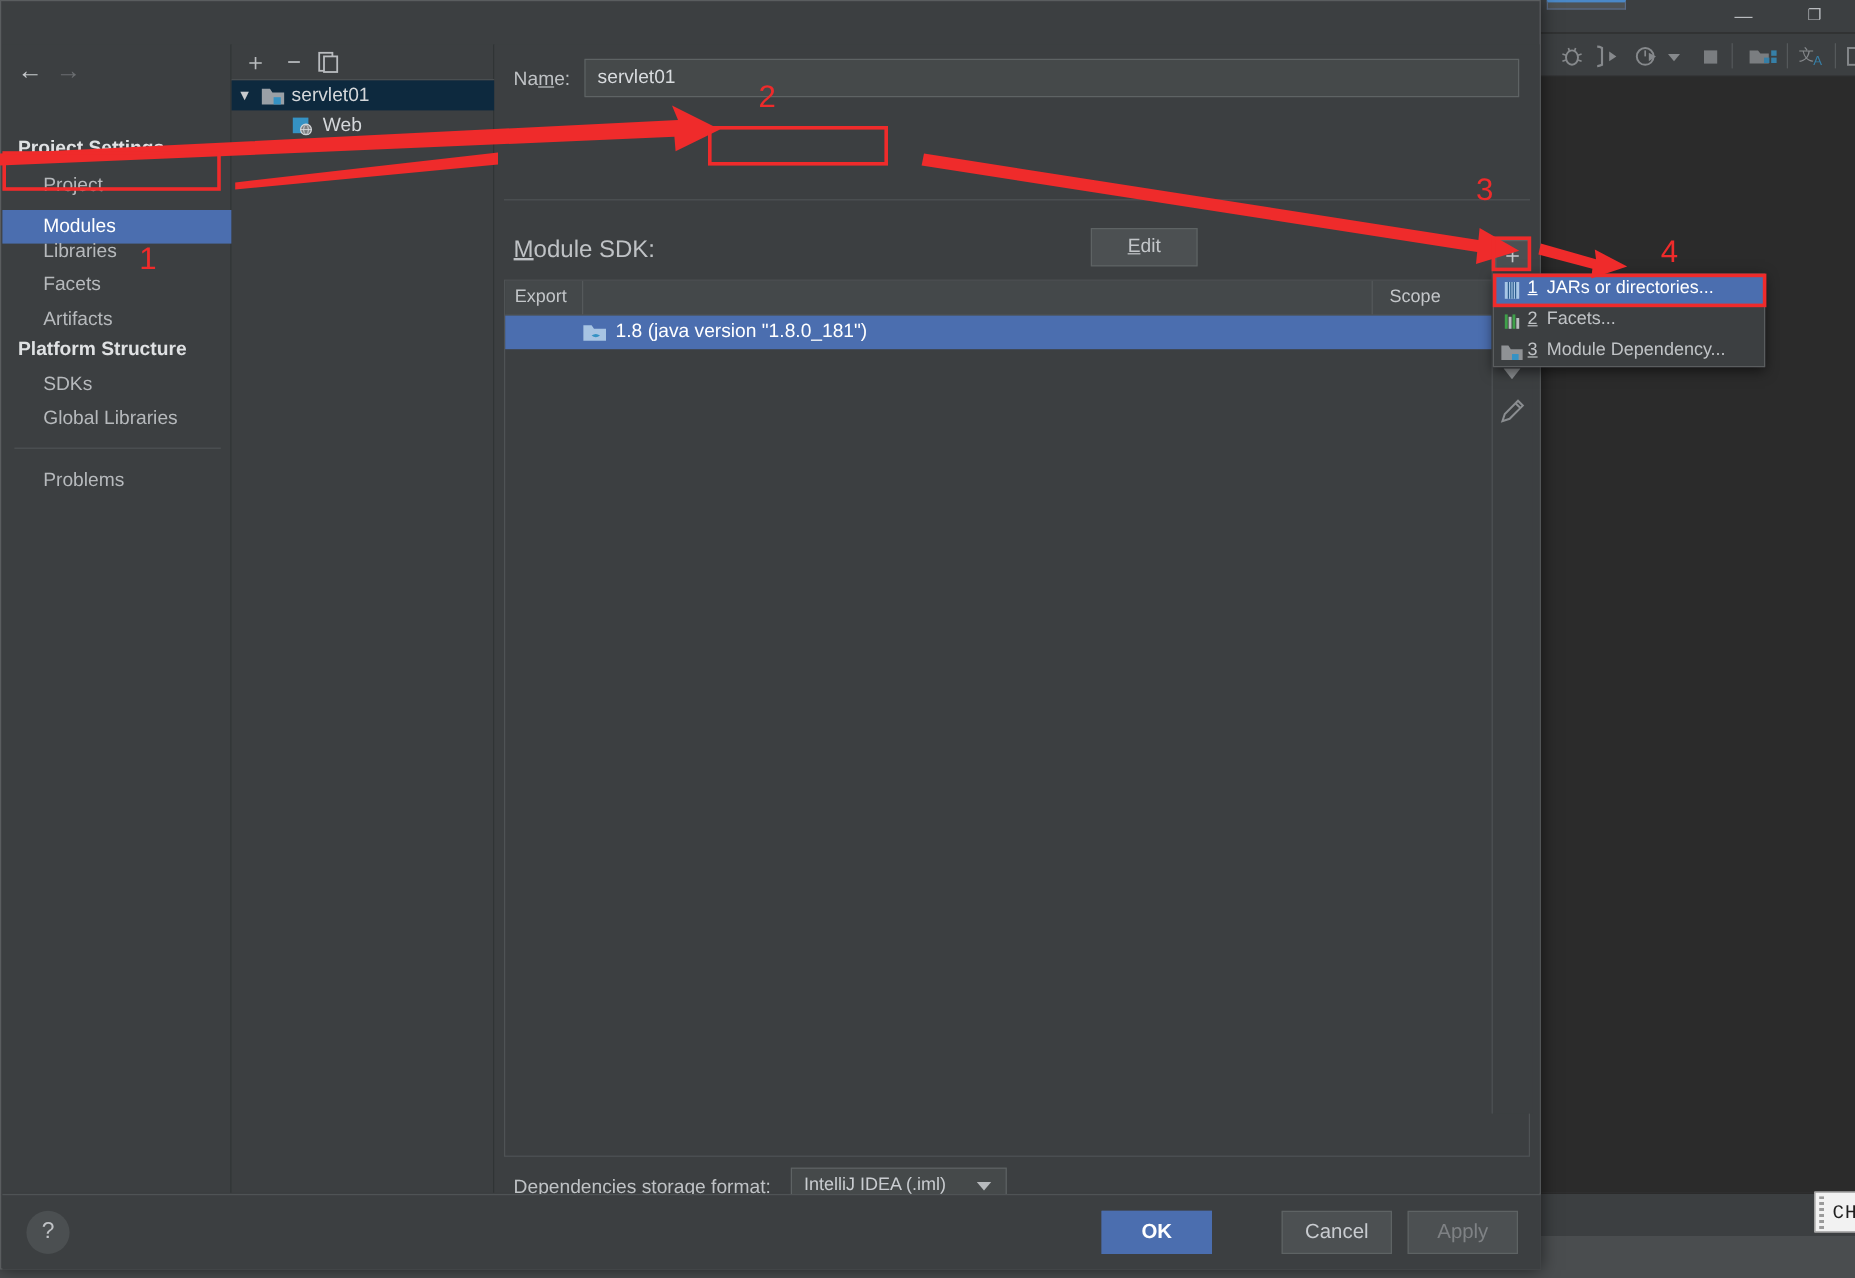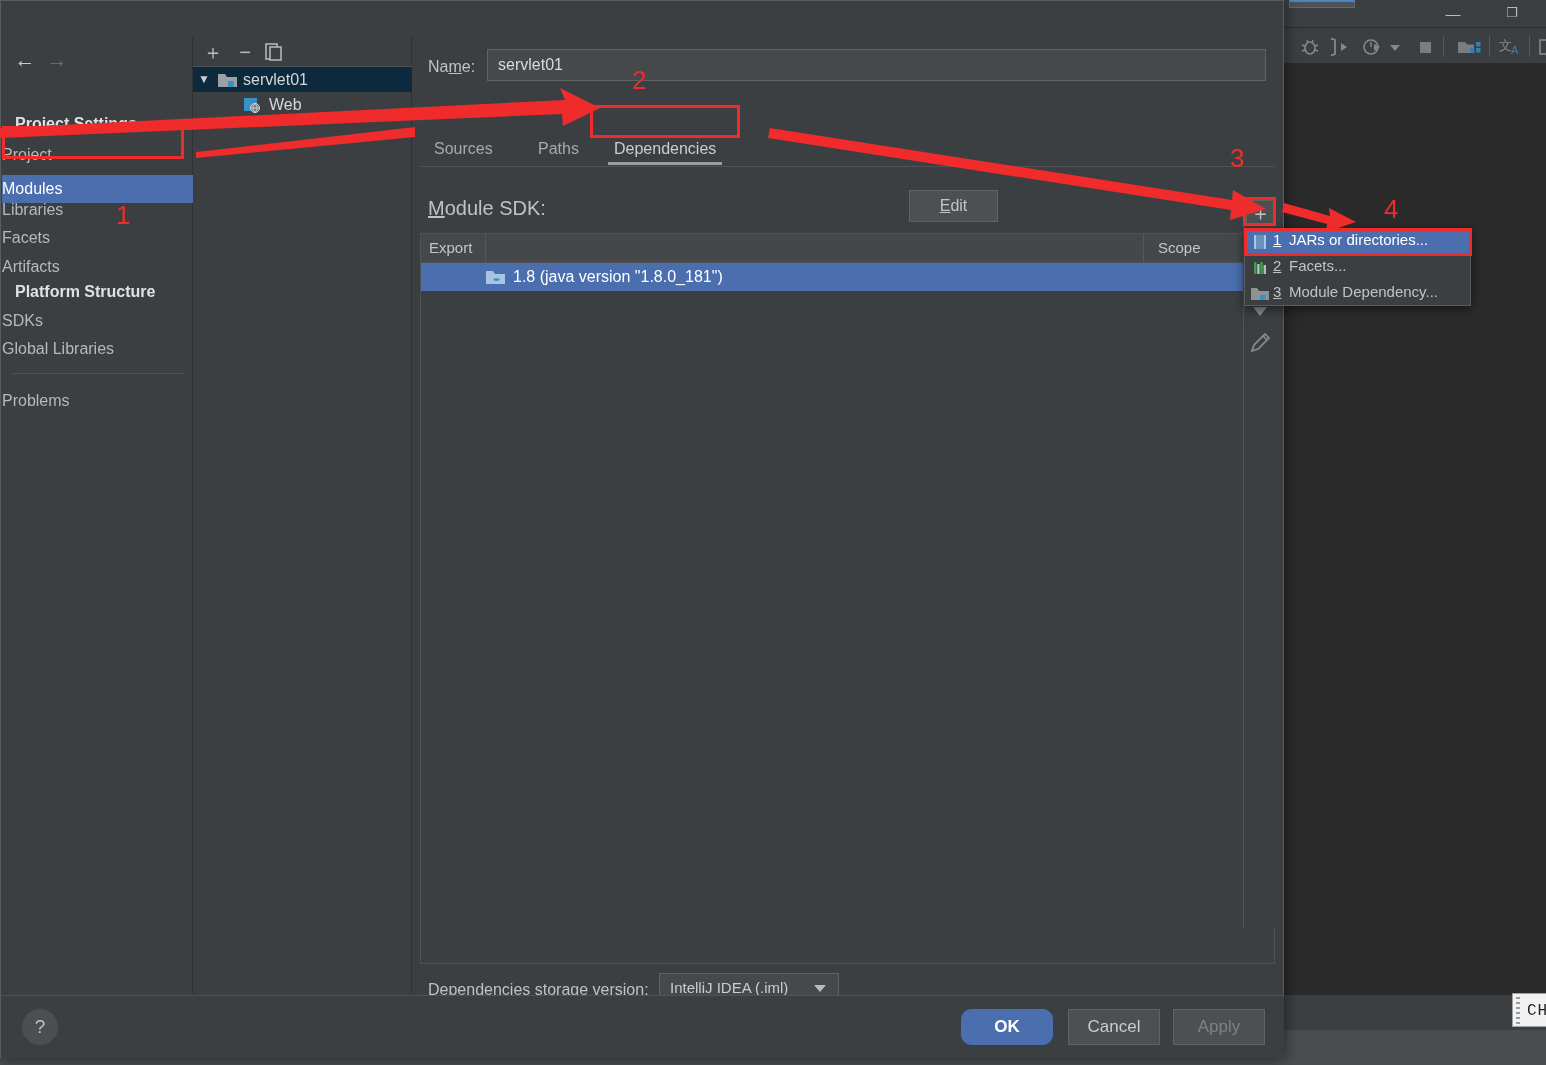--- a/index.html
+++ b/index.html
@@ -105,21 +105,21 @@
   #nav-fwd {
     position: absolute; left: 44px; top: 12px; width: 22px; height: 22px;
     color: #6a6d70; font-size: 21px; line-height: 22px; text-align: center;
   }
   .nav-group {
     position: absolute; left: 13px; color: #dfe1e3; font-size: 16px; font-weight: bold;
     white-space: nowrap;
   }
   .nav-item {
     position: absolute; left: 0px; width: 191px; height: 28px;
-    color: #b6b9bc; font-size: 16px; line-height: 28px; 
+    color: #b6b9bc; font-size: 16px; line-height: 28px; padding-left: 34px;
     white-space: nowrap;
   }
   .nav-item.selected {
     background: #4b6eaf; color: #ffffff;
   }
   #nav-divider {
     position: absolute; left: 10px; top: 336px; width: 172px; height: 1px; background: #4f5355;
   }
 
   
@@ -272,23 +272,22 @@
     position: absolute; left: 20px; top: 13px; width: 36px; height: 36px;
     border-radius: 50%; background: #4b4f51;
     color: #c0c3c6; font-size: 19px; text-align: center; line-height: 36px;
   }
   .dlg-btn {
     position: absolute; top: 13px; height: 36px;
     font-size: 17px; text-align: center; line-height: 34px;
     border: 1px solid #5e6364; background: #4c5052; color: #c9ccd0;
   }
   #btn-ok {
-    left: 959px; width: 92px; background: #4b6eaf; border-color: #4b6eaf; color: #ffffff;
+    left: 916px; width: 92px; background: #4b6eaf; border-color: #4b6eaf; color: #ffffff;
     font-weight: bold;
-    border-radius: 10px;
   }
   #btn-cancel { left: 1066px; width: 92px; }
   #btn-apply { left: 1171px; width: 92px; color: #7f8285; }
 
   
   .anno-box {
     position: absolute; border: 3px solid #ef2b2b; pointer-events: none;
   }
   .anno-num {
     position: absolute; color: #ef2b2b; font-size: 26px; font-family: "Liberation Sans", sans-serif;
@@ -415,25 +414,20 @@
         <path d="M7.5 11 h9 M12 6.5 a6 6 0 0 1 0 9 a6 6 0 0 1 0 -9" fill="none" stroke="#d4d7da" stroke-width=".8"></path>
       </svg>
       <span class="tree-label" style="position:absolute;left:76px;top:0">Web</span>
     </div>
   </div>
 
   <div id="content">
     <div id="name-label">Na<u>m</u>e:</div>
     <div id="name-field">servlet01</div>
 
-    <div id="tabs">
-      <div class="tab" style="left:0px">Sources</div>
-      <div class="tab" style="left:104px">Paths</div>
-      <div class="tab active" style="left:180px">Dependencies</div>
-    </div>
     <div id="tabs-underline"></div>
 
     <div id="sdk-label"><u>M</u>odule SDK:</div>
     <div id="sdk-edit-btn"><u>E</u>dit</div>
 
     <div id="table-wrap">
       <div id="table-header">
         <div id="th-export">Export</div>
         <div id="th-mid"></div>
         <div id="th-scope">Scope</div>
@@ -442,21 +436,21 @@
       <div class="dep-row selected" style="top:29px">
         <svg style="position:absolute;left:65px;top:6px;width:19px;height:16px" viewBox="0 0 19 16">
           <path d="M0 2 L7 2 L9 5 L19 5 L19 15 L0 15 Z" fill="#a7c4e3"></path>
           <path d="M7 10.5 q3.5 -2.5 7 0 q-3.5 3 -7 0 Z" fill="#3592c4"></path>
         </svg>
         <span class="dep-text" style="position:absolute;left:92px;top:0">1.8 (java version "1.8.0_181")</span>
       </div>
 
     </div>
 
-    <div id="storage-label">Dependencies storage version:</div>
+    <div id="storage-label">Dependencies storage format:</div>
     <div id="storage-combo">
       <span id="storage-combo-text">IntelliJ IDEA (.iml)</span>
       <span id="storage-combo-arrow"></span>
     </div>
   </div>
 
   <div id="side-buttons"></div>
   <div id="btn-add">＋</div>
   <svg id="btn-down" viewBox="0 0 22 20">
       <path d="M4 6 L18 6 L11 15 Z" fill="#8a8d90"></path>

